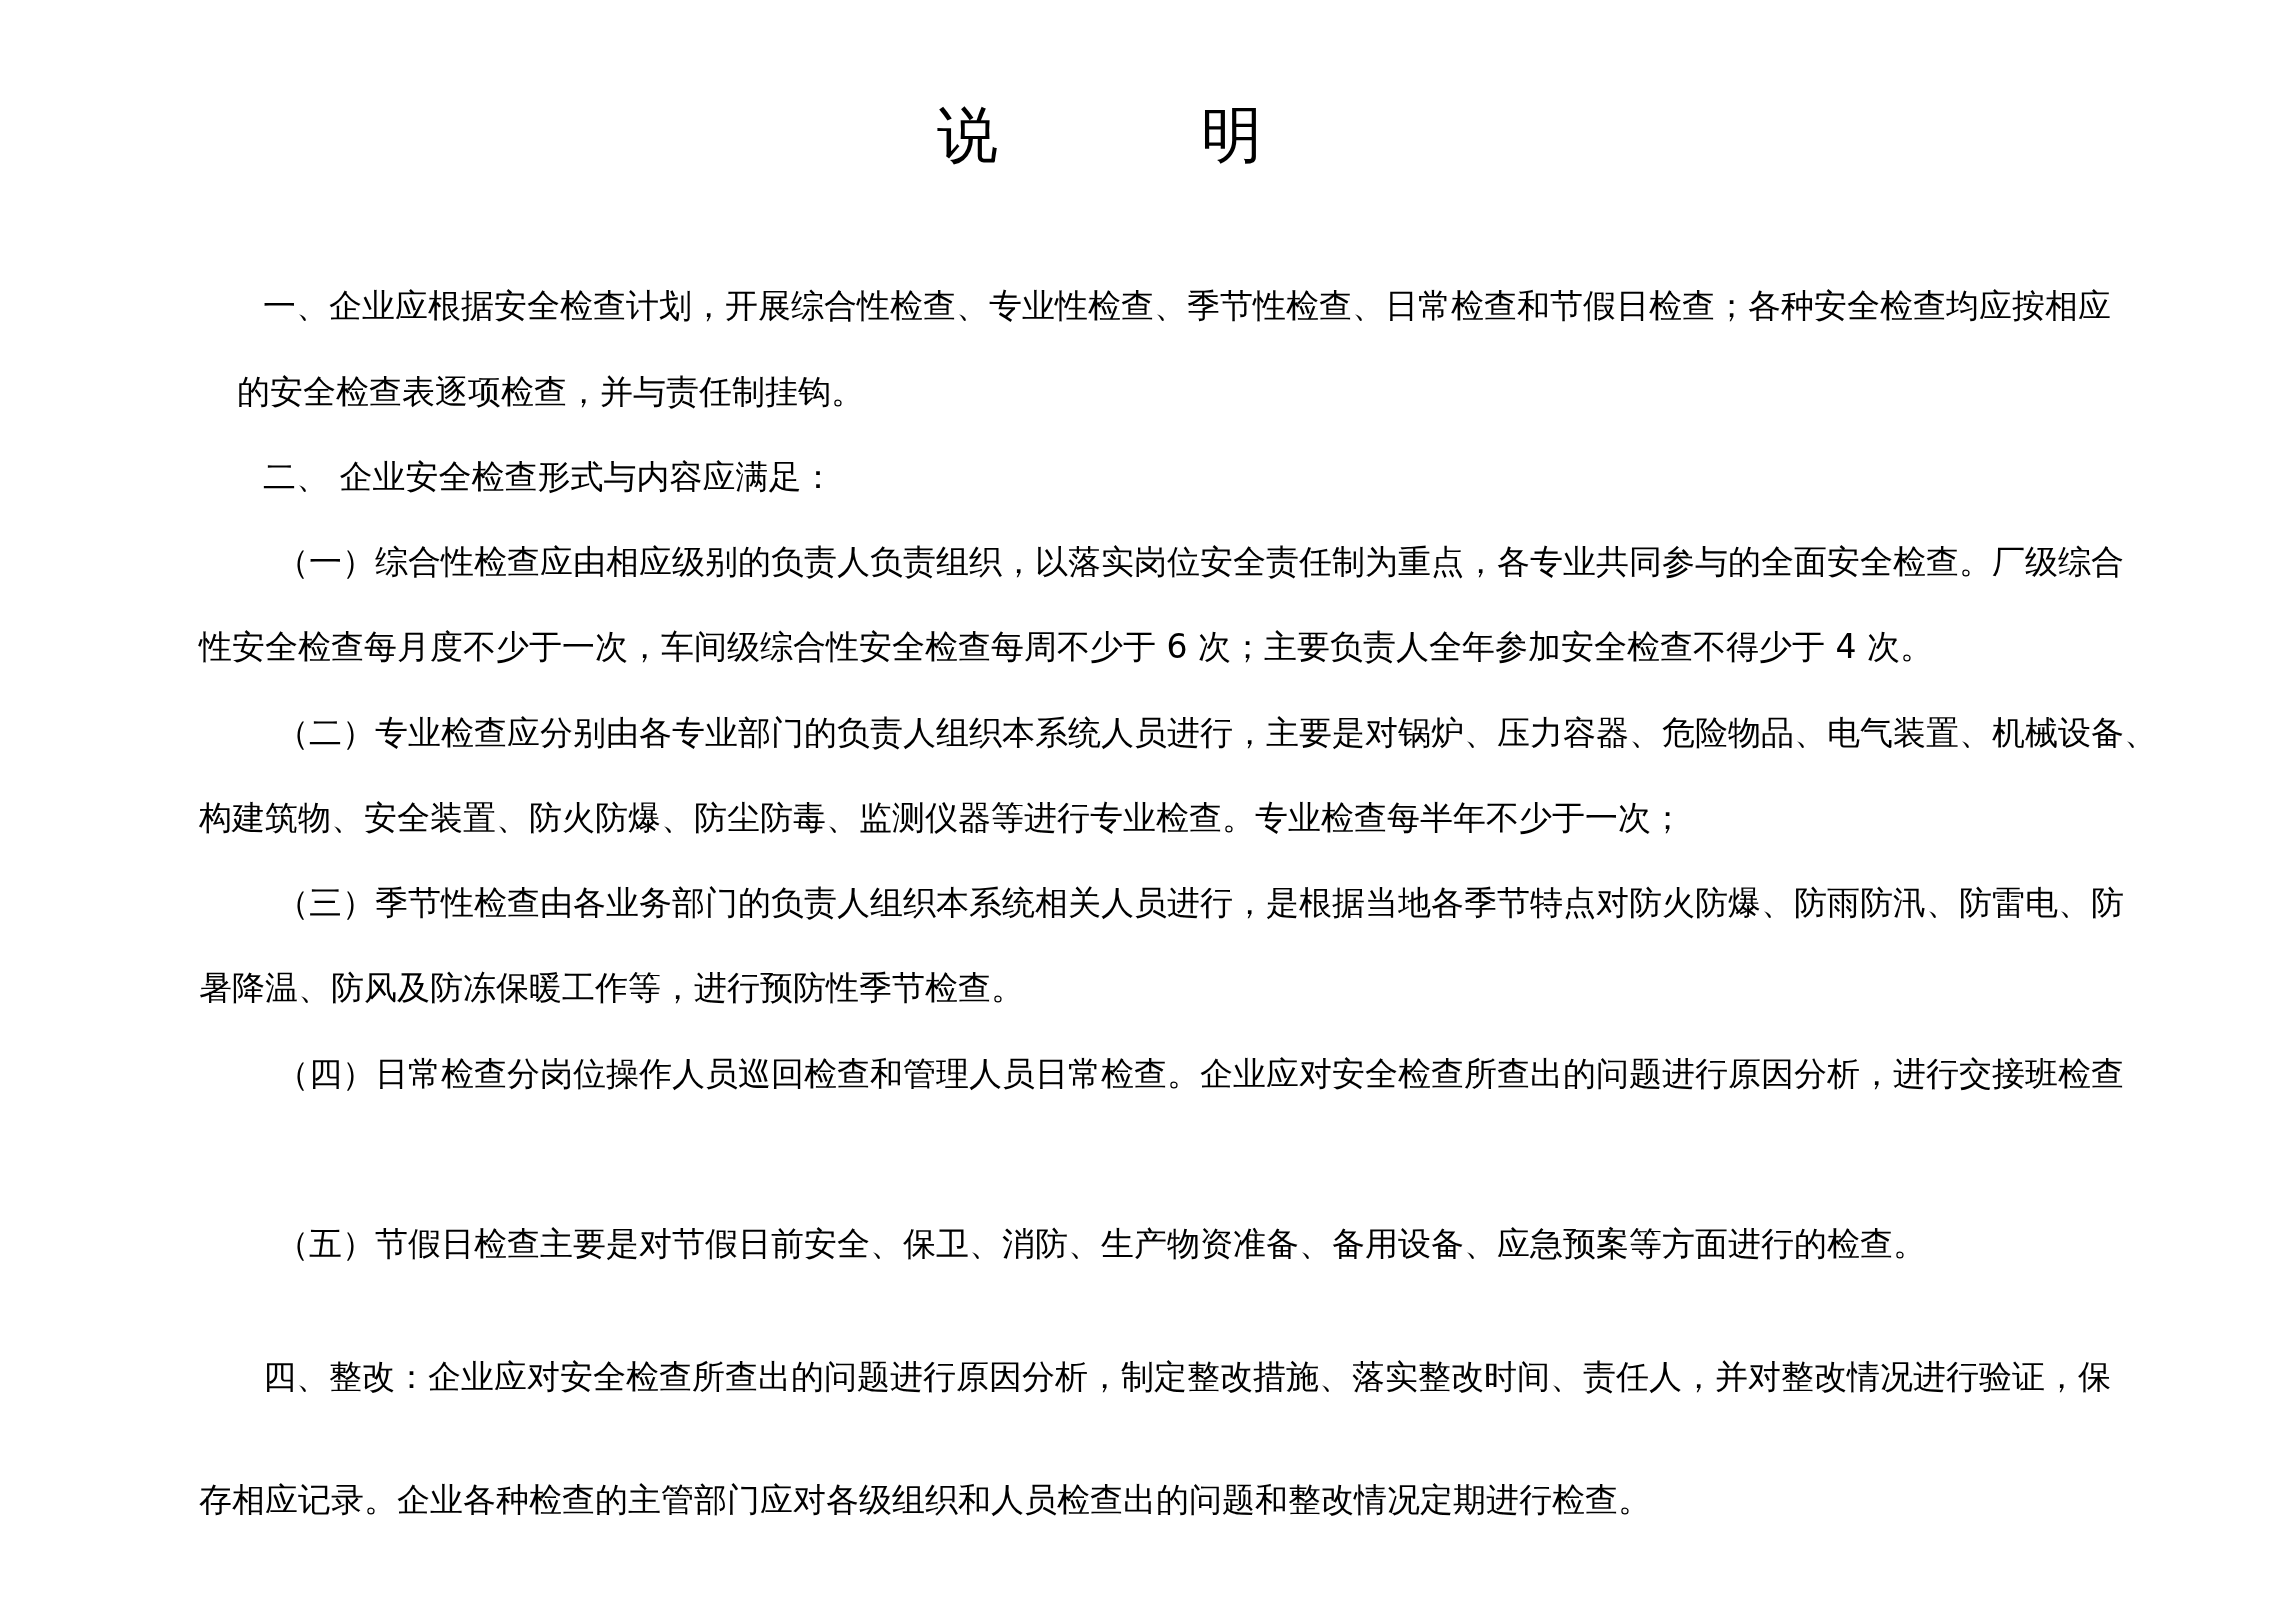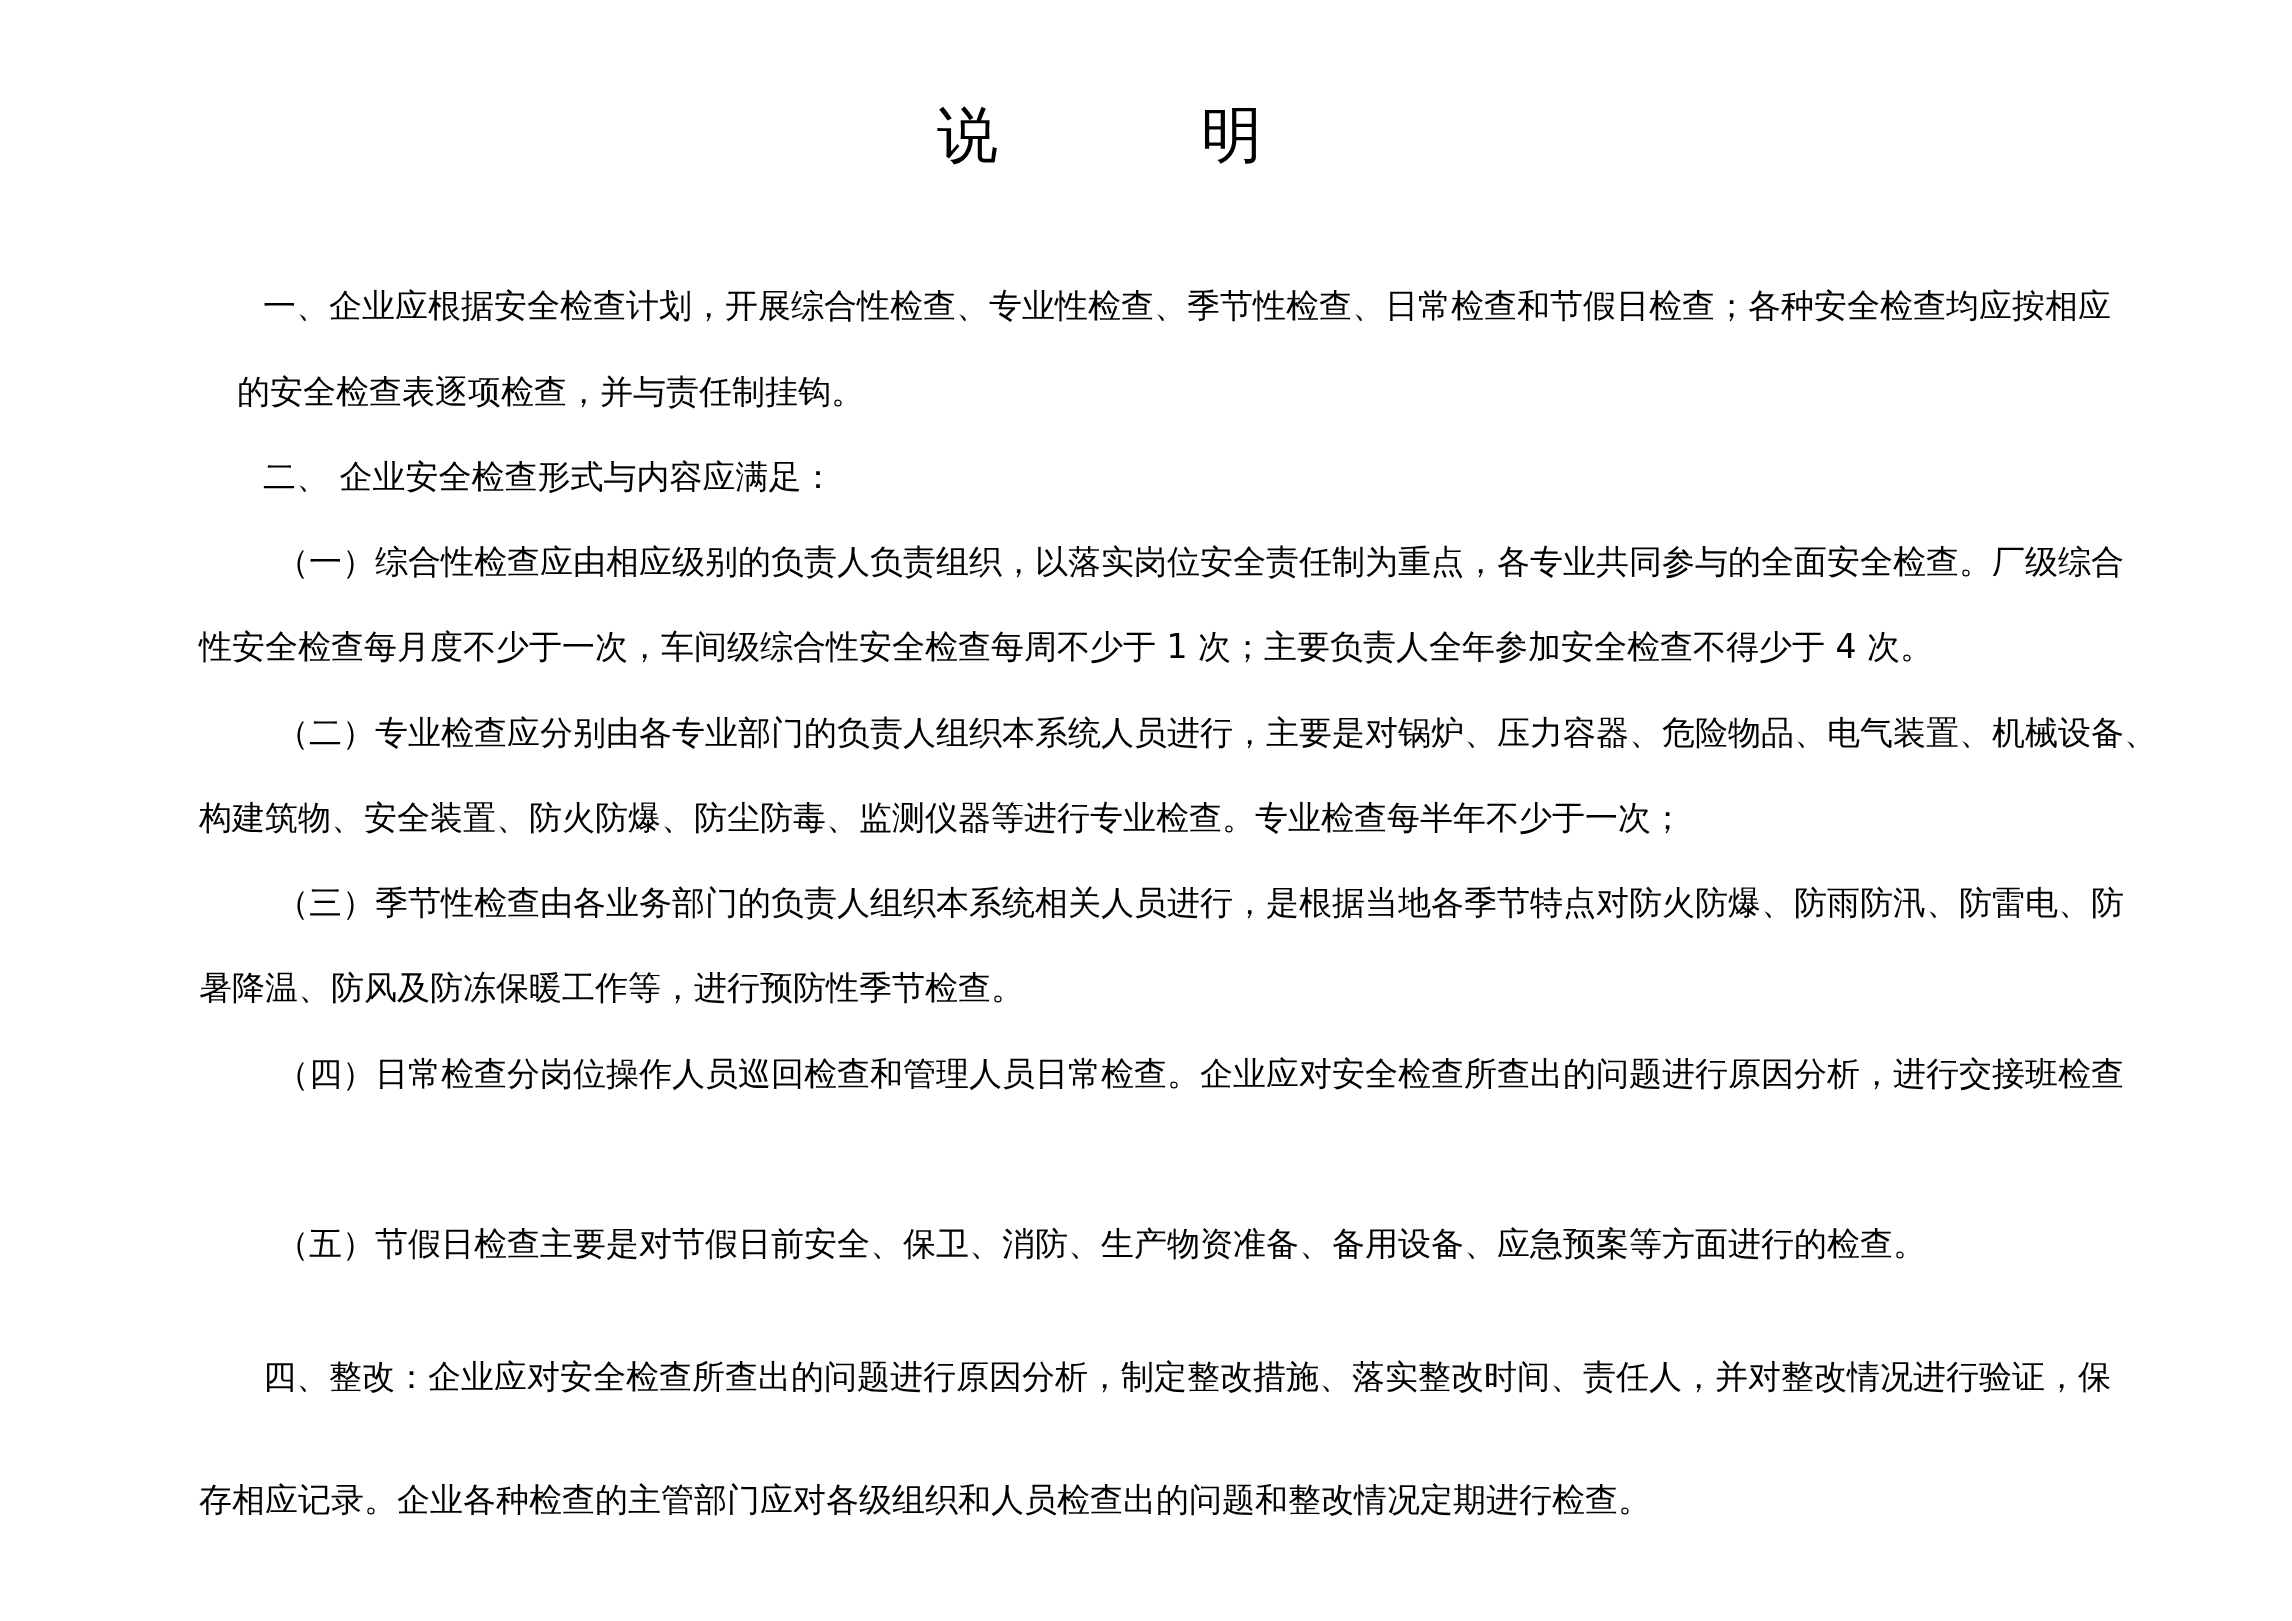--- a/index.html
+++ b/index.html
@@ -53,21 +53,21 @@
 
 <div class="page">
   <h1 class="title">说　明</h1>
 
   <p class="line indent1" style="top:284px;">一、企业应根据安全检查计划，开展综合性检查、专业性检查、季节性检查、日常检查和节假日检查；各种安全检查均应按相应</p>
   <p class="line flush" style="top:370px;margin-left:38px;">的安全检查表逐项检查，并与责任制挂钩。</p>
 
   <p class="line indent1" style="top:455px;">二、 企业安全检查形式与内容应满足：</p>
 
   <p class="line indent2" style="top:540px;">（一）综合性检查应由相应级别的负责人负责组织，以落实岗位安全责任制为重点，各专业共同参与的全面安全检查。厂级综合</p>
-  <p class="line flush" style="top:625px;">性安全检查每月度不少于一次，车间级综合性安全检查每周不少于 1 次；主要负责人全年参加安全检查不得少于 4 次。</p>
+  <p class="line flush" style="top:625px;">性安全检查每月度不少于一次，车间级综合性安全检查每周不少于 6 次；主要负责人全年参加安全检查不得少于 4 次。</p>
 
   <p class="line indent2" style="top:711px;">（二）专业检查应分别由各专业部门的负责人组织本系统人员进行，主要是对锅炉、压力容器、危险物品、电气装置、机械设备、</p>
   <p class="line flush" style="top:796px;">构建筑物、安全装置、防火防爆、防尘防毒、监测仪器等进行专业检查。专业检查每半年不少于一次；</p>
 
   <p class="line indent2" style="top:881px;">（三）季节性检查由各业务部门的负责人组织本系统相关人员进行，是根据当地各季节特点对防火防爆、防雨防汛、防雷电、防</p>
   <p class="line flush" style="top:966px;">暑降温、防风及防冻保暖工作等，进行预防性季节检查。</p>
 
   <p class="line indent2" style="top:1052px;">（四）日常检查分岗位操作人员巡回检查和管理人员日常检查。企业应对安全检查所查出的问题进行原因分析，进行交接班检查</p>
 
   <p class="line indent2" style="top:1222px;">（五）节假日检查主要是对节假日前安全、保卫、消防、生产物资准备、备用设备、应急预案等方面进行的检查。</p>

